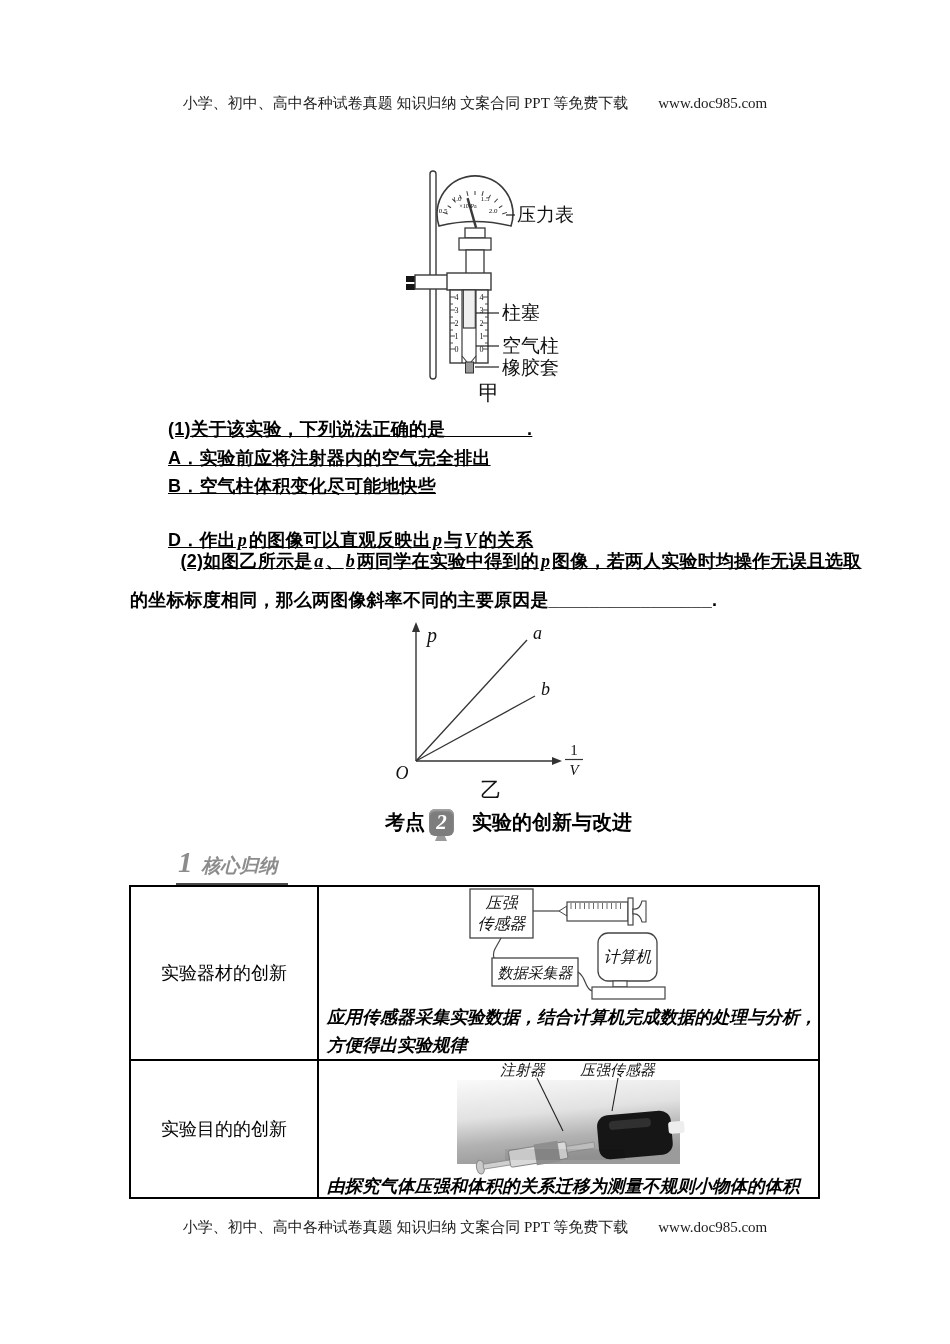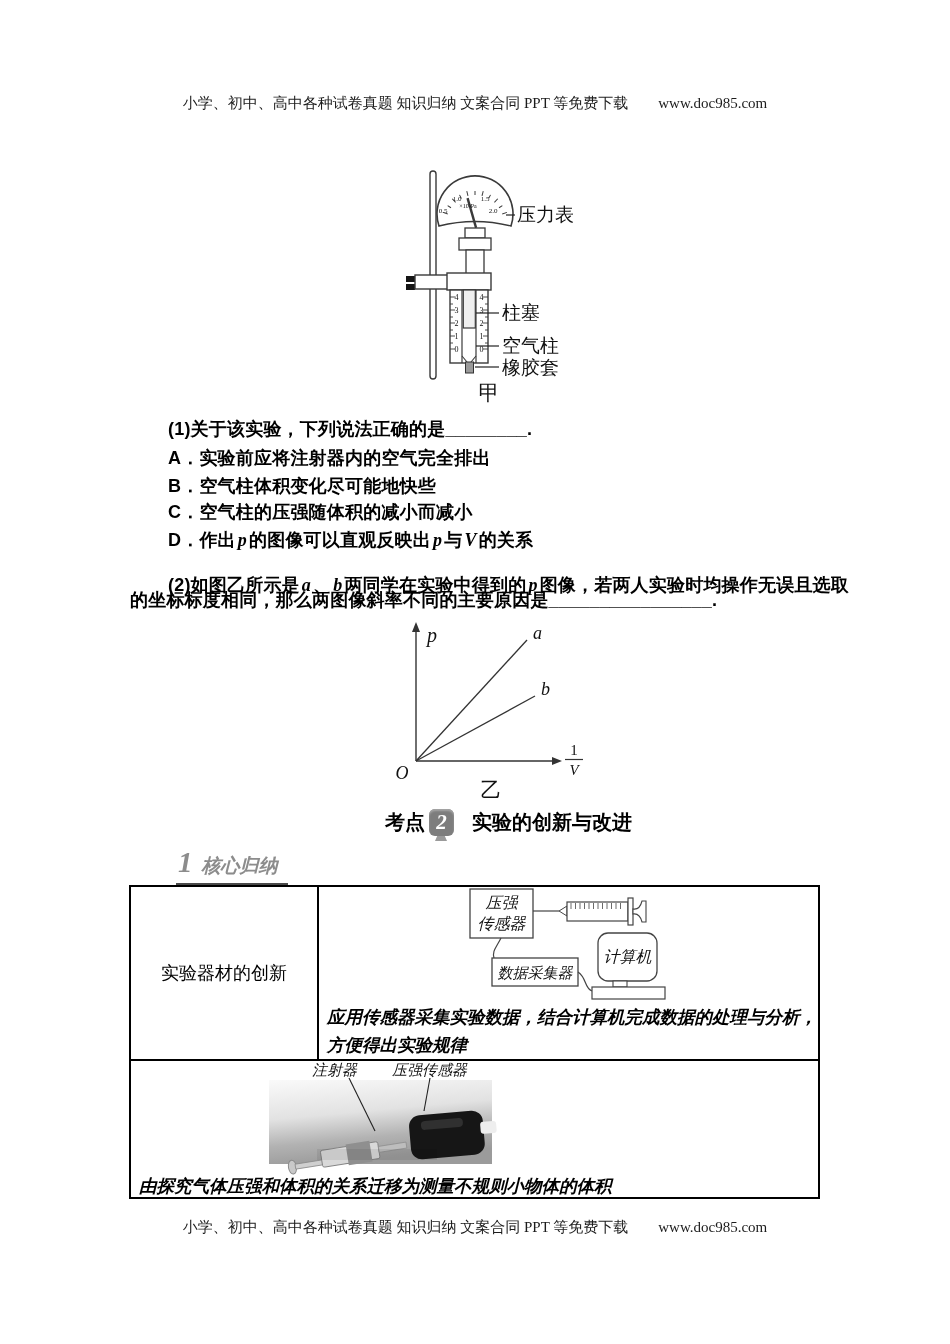--- a/index.html
+++ b/index.html
@@ -3,21 +3,21 @@
 <meta charset="utf-8">
 <style>
   html,body{margin:0;padding:0;background:#ffffff;}
   .page{position:relative;width:950px;height:1344px;background:#fff;
         font-family:"Liberation Sans",sans-serif;color:#000;overflow:hidden;margin-top:28px;}
   .hdr{position:absolute;left:0;width:950px;text-align:center;
        font-family:"Liberation Serif",serif;font-size:15px;color:#1c1c1c;white-space:nowrap;}
   .hdr .url{margin-left:30px;}
   .bline{position:absolute;left:130px;width:706px;font-weight:bold;font-size:18px;
          white-space:nowrap;letter-spacing:0.2px;}
-  .indent{padding-left:38px;}
+  .indent{padding-left:38px;text-decoration:underline;}
   .it{font-family:"Liberation Serif",serif;font-style:italic;font-weight:bold;padding:0 2px;}
   
   .kd{position:absolute;left:385px;top:781px;display:flex;align-items:flex-end;
       font-weight:bold;font-size:20px;}
   .badge{width:25px;height:27px;background:#7d7d7d;border-radius:6px;color:#fff;
          display:flex;align-items:center;justify-content:center;font-size:21px;
          font-family:"Liberation Serif",serif;font-style:italic;font-weight:bold;
          margin-left:4px;position:relative;box-shadow:inset 0 2px 2px #a5a5a5;}
   .badge::after{content:"";position:absolute;bottom:-5px;left:6px;width:12px;height:5px;
          background:#9a9a9a;clip-path:polygon(18% 0,82% 0,100% 100%,0 100%);}
@@ -132,24 +132,23 @@
     <line x1="81" y1="180" x2="104" y2="180" stroke="#222" stroke-width="1.2"></line>
     <text x="107" y="186" font-size="19">空气柱</text>
     <line x1="80" y1="201" x2="104" y2="201" stroke="#222" stroke-width="1.2"></line>
     <text x="107" y="208" font-size="19">橡胶套</text>
     <text x="94" y="234" font-size="21" text-anchor="middle">甲</text>
   </svg>
 
   <div class="bline indent" style="top:389px;">(1)关于该实验，下列说法正确的是________.</div>
   <div class="bline indent" style="top:418px;">A．实验前应将注射器内的空气完全排出</div>
   <div class="bline indent" style="top:446px;">B．空气柱体积变化尽可能地快些</div>
-  <div class="bline indent" style="top:472px;">C．空气柱的压强随体积的减小而减小</div>
   <div class="bline indent" style="top:500px;"><span>D．作出</span><span class="it">p</span><span>的图像可以直观反映出</span><span class="it">p</span><span>与</span><span class="it">V</span><span>的关系</span></div>
 
-  <div class="bline indent" style="top:545px;"><span>(2)如图乙所示是</span><span class="it">a</span><span>、</span><span class="it">b</span><span>两同学在实验中得到的</span><span class="it">p</span><span>图像，若两人实验时均操作无误且选取</span></div>
+  <div class="bline indent" style="top:521px;text-align:center;"><span>(2)如图乙所示是</span><span class="it">a</span><span>、</span><span class="it">b</span><span>两同学在实验中得到的</span><span class="it">p</span><span>图像，若两人实验时均操作无误且选取</span></div>
   <div class="bline" style="top:560px;">的坐标标度相同，那么两图像斜率不同的主要原因是________________.</div>
 
   <svg class="graphyi" width="260" height="200" viewBox="0 0 260 200">
     <line x1="66" y1="145" x2="66" y2="12" stroke="#333" stroke-width="1.4"></line>
     <polygon points="62,16 66,6 70,16" fill="#333"></polygon>
     <line x1="66" y1="145" x2="206" y2="145" stroke="#333" stroke-width="1.4"></line>
     <polygon points="202,141 212,145 202,149" fill="#333"></polygon>
     <line x1="66" y1="145" x2="177" y2="24" stroke="#333" stroke-width="1.3"></line>
     <line x1="66" y1="145" x2="185" y2="80" stroke="#333" stroke-width="1.3"></line>
     <text x="77" y="26" font-size="20" font-style="italic">p</text>
@@ -208,20 +207,21 @@
           <rect x="143" y="46" width="59" height="48" rx="10" fill="#fff" stroke="#444" stroke-width="1.3"></rect>
           <text x="172.5" y="75" font-size="16" text-anchor="middle">计算机</text>
           <rect x="158" y="94" width="14" height="6" fill="#fff" stroke="#444" stroke-width="1.1"></rect>
           <rect x="137" y="100" width="73" height="12" fill="#fff" stroke="#444" stroke-width="1.2"></rect>
         </svg>
         <div class="cell-text" style="top:118px;">应用传感器采集实验数据，结合计算机完成数据的处理与分析，</div>
         <div class="cell-text" style="top:146px;">方便得出实验规律</div>
       </div>
     </div>
     <div class="trow r2">
+      <div class="tleft">实验目的的创新</div>
       <div class="tright">
 
         <svg style="left:131px;top:0;" width="240" height="112" viewBox="0 0 240 112">
           <defs>
             <linearGradient id="ph" x1="0" y1="0" x2="0.25" y2="1">
               <stop offset="0" stop-color="#fafafa"></stop>
               <stop offset="0.45" stop-color="#e2e2e2"></stop>
               <stop offset="0.75" stop-color="#b2b2b2"></stop>
               <stop offset="1" stop-color="#9b9b9b"></stop>
             </linearGradient>

